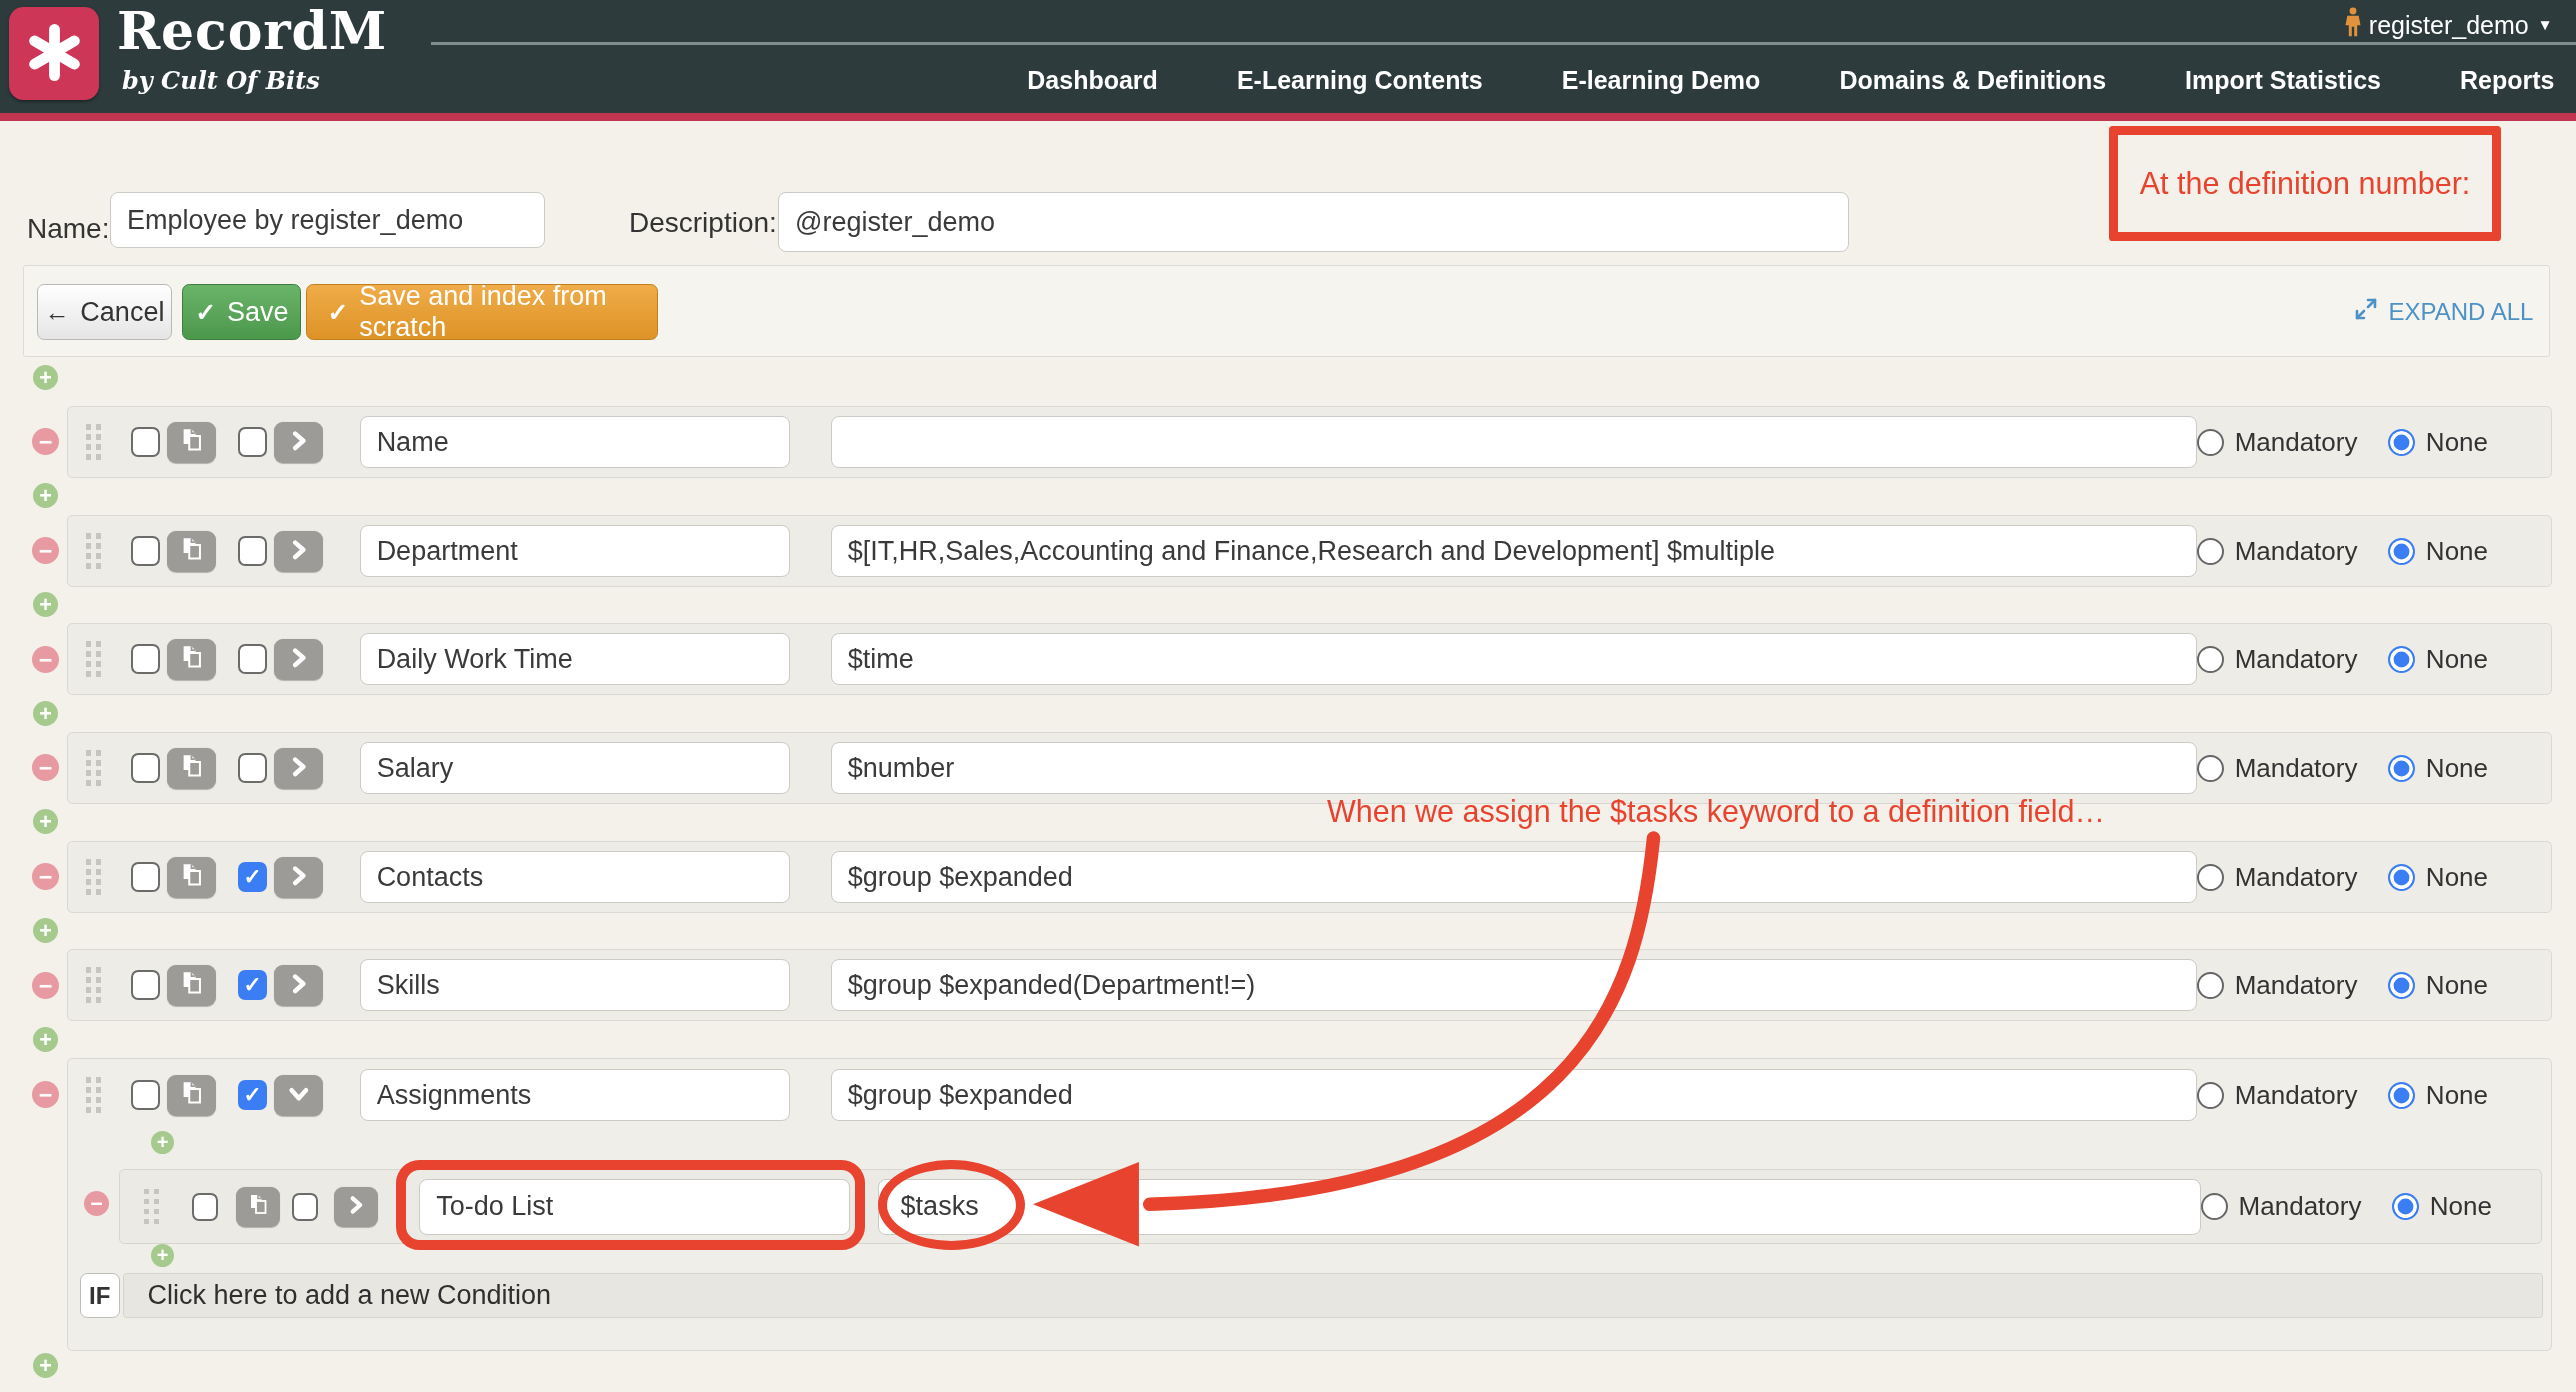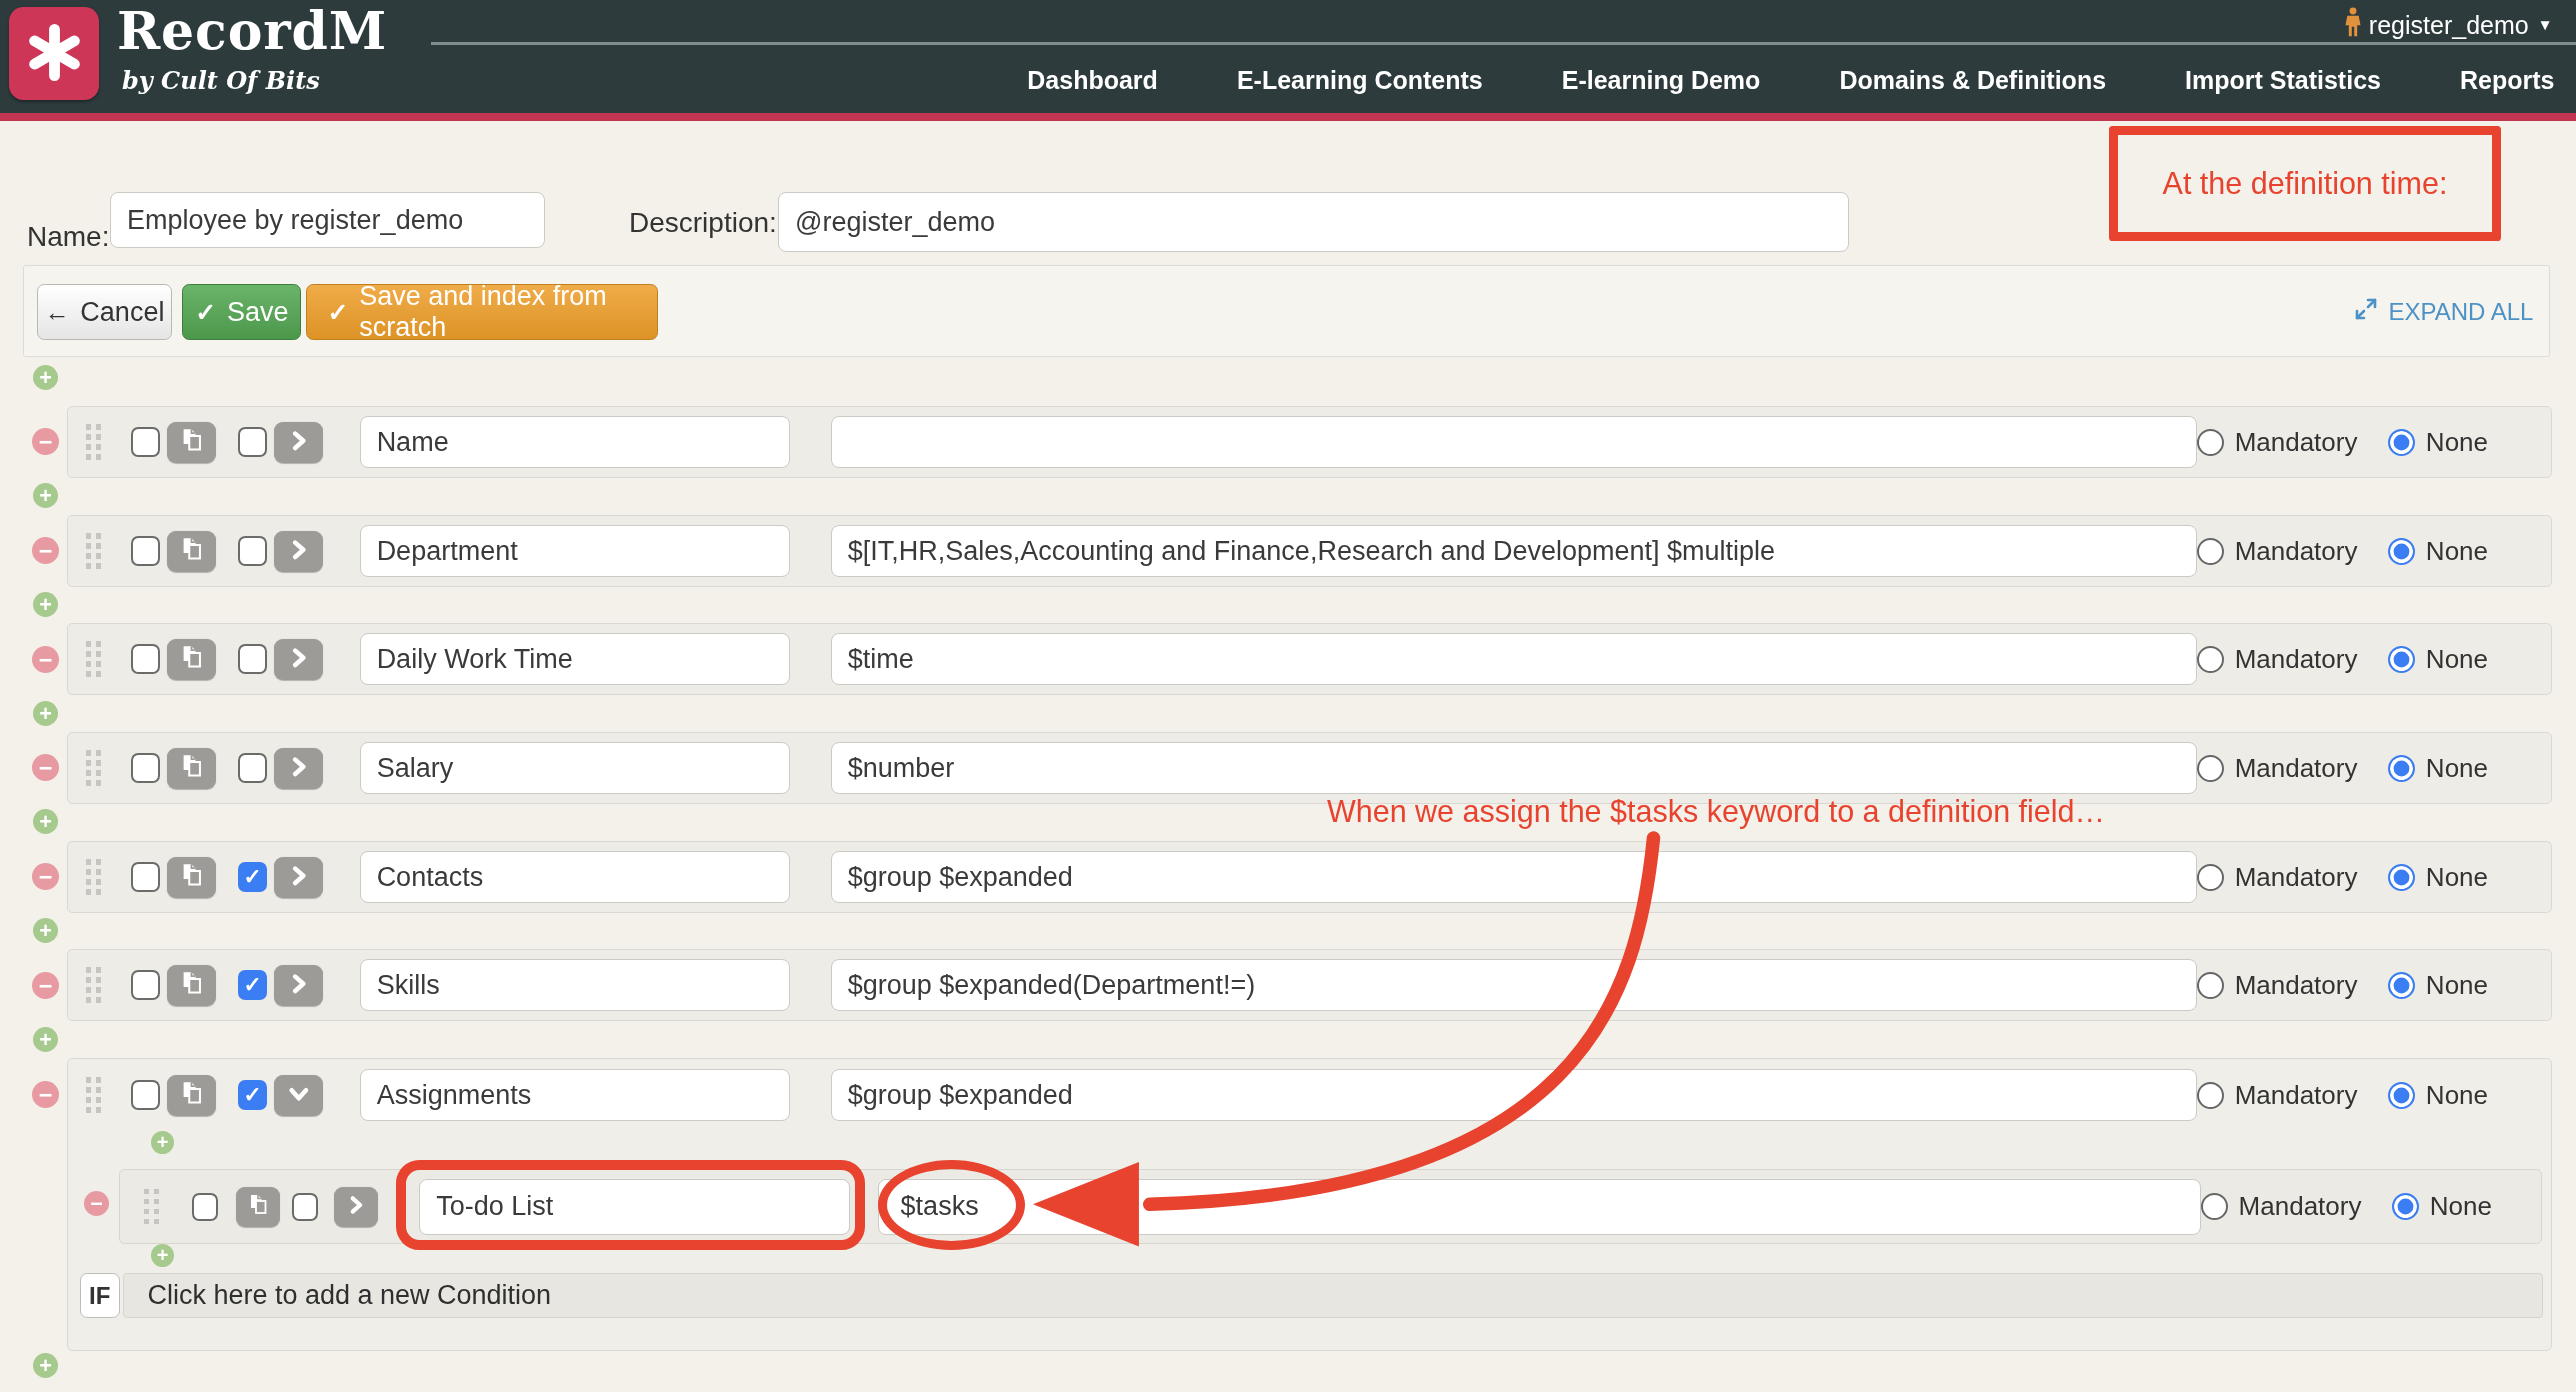--- a/index.html
+++ b/index.html
@@ -115,25 +115,25 @@
     <div class="nav">
       <span class="nav-item">Dashboard</span>
       <span class="nav-item">E-Learning Contents</span>
       <span class="nav-item">E-learning Demo</span>
       <span class="nav-item">Domains &amp; Definitions</span>
       <span class="nav-item">Import Statistics</span>
       <span class="nav-item">Reports</span>
     </div>
   </div>
 
-  <div class="lbl" style="left:27px;top:221px;">Name:</div>
+  <div class="lbl" style="left:27px;top:213px;">Name:</div>
   <input id="nameInput" class="inp" value="Employee by register_demo" style="">
   <div class="lbl" style="left:629px;top:207px;">Description:</div>
   <input id="descInput" class="inp" value="@register_demo" style="">
-  <div class="def-box">At the definition time:</div>
+  <div class="def-box">At the definition number:</div>
 
   <div class="toolbar">
     <div class="btn btn-cancel">
       <span class="ico">←</span>
       <span>Cancel</span>
     </div>
     <div class="btn btn-save">
       <span class="ico">✓</span>
       <span>Save</span>
     </div>

